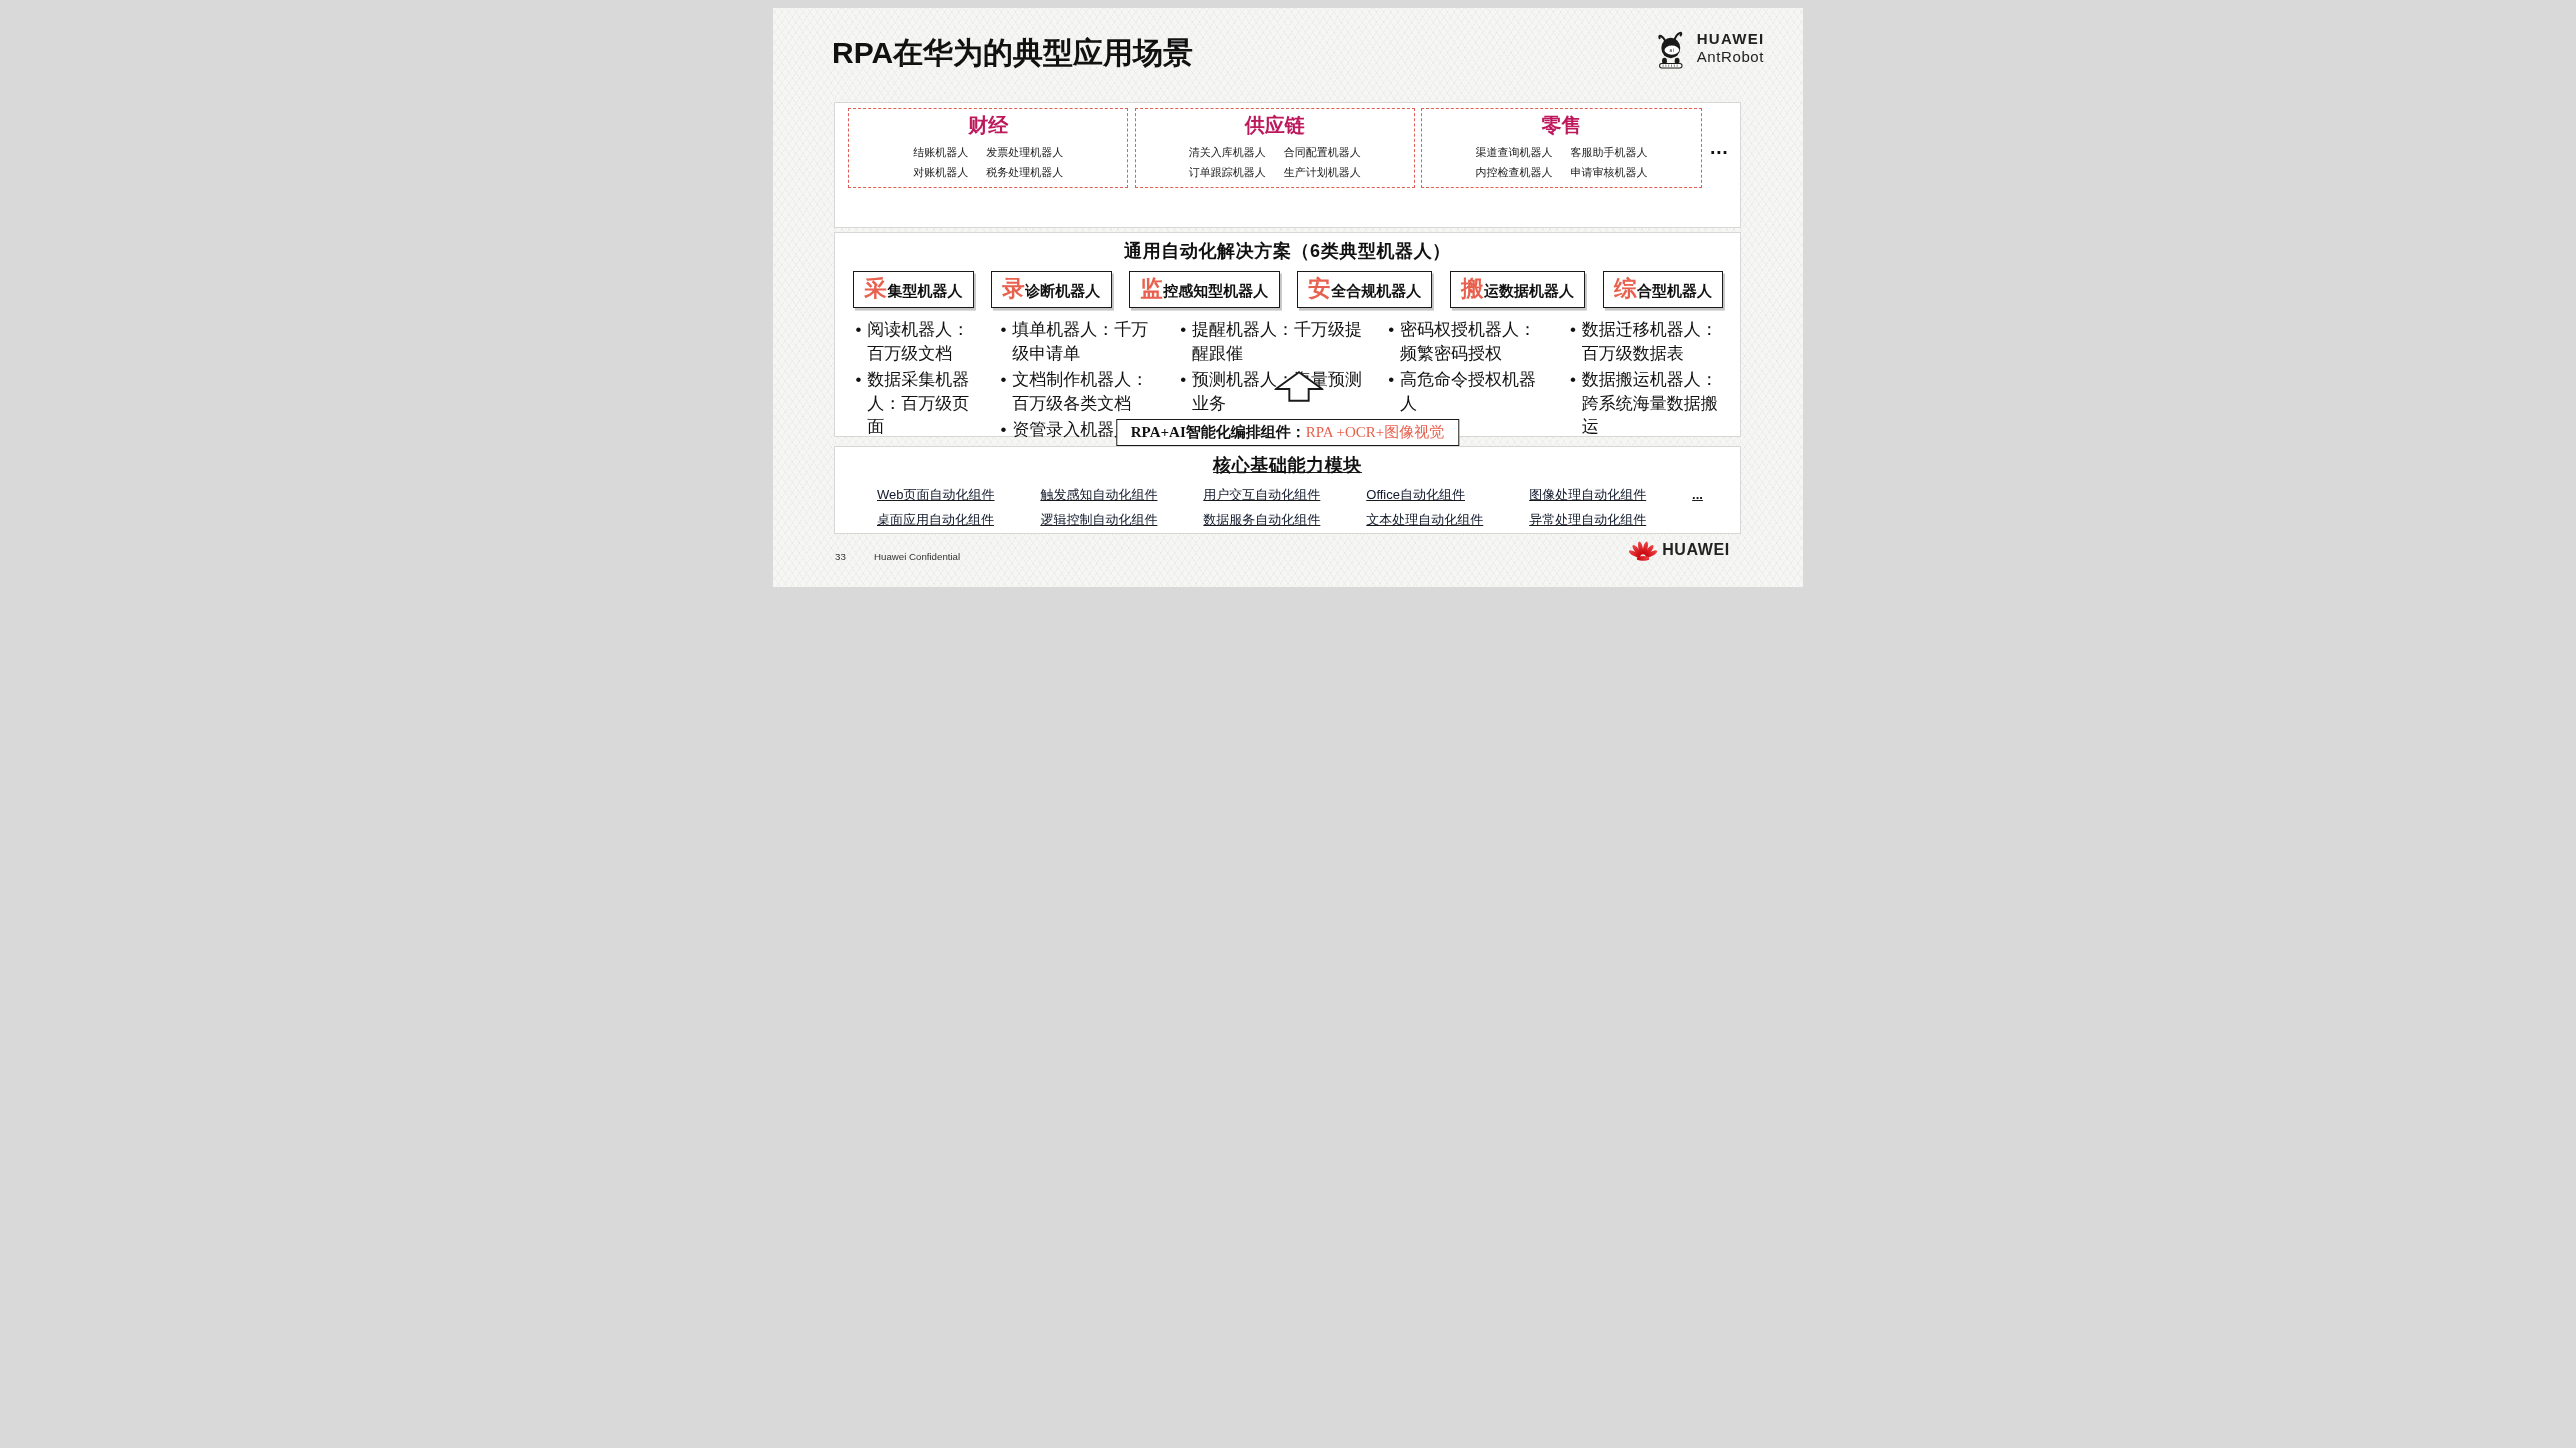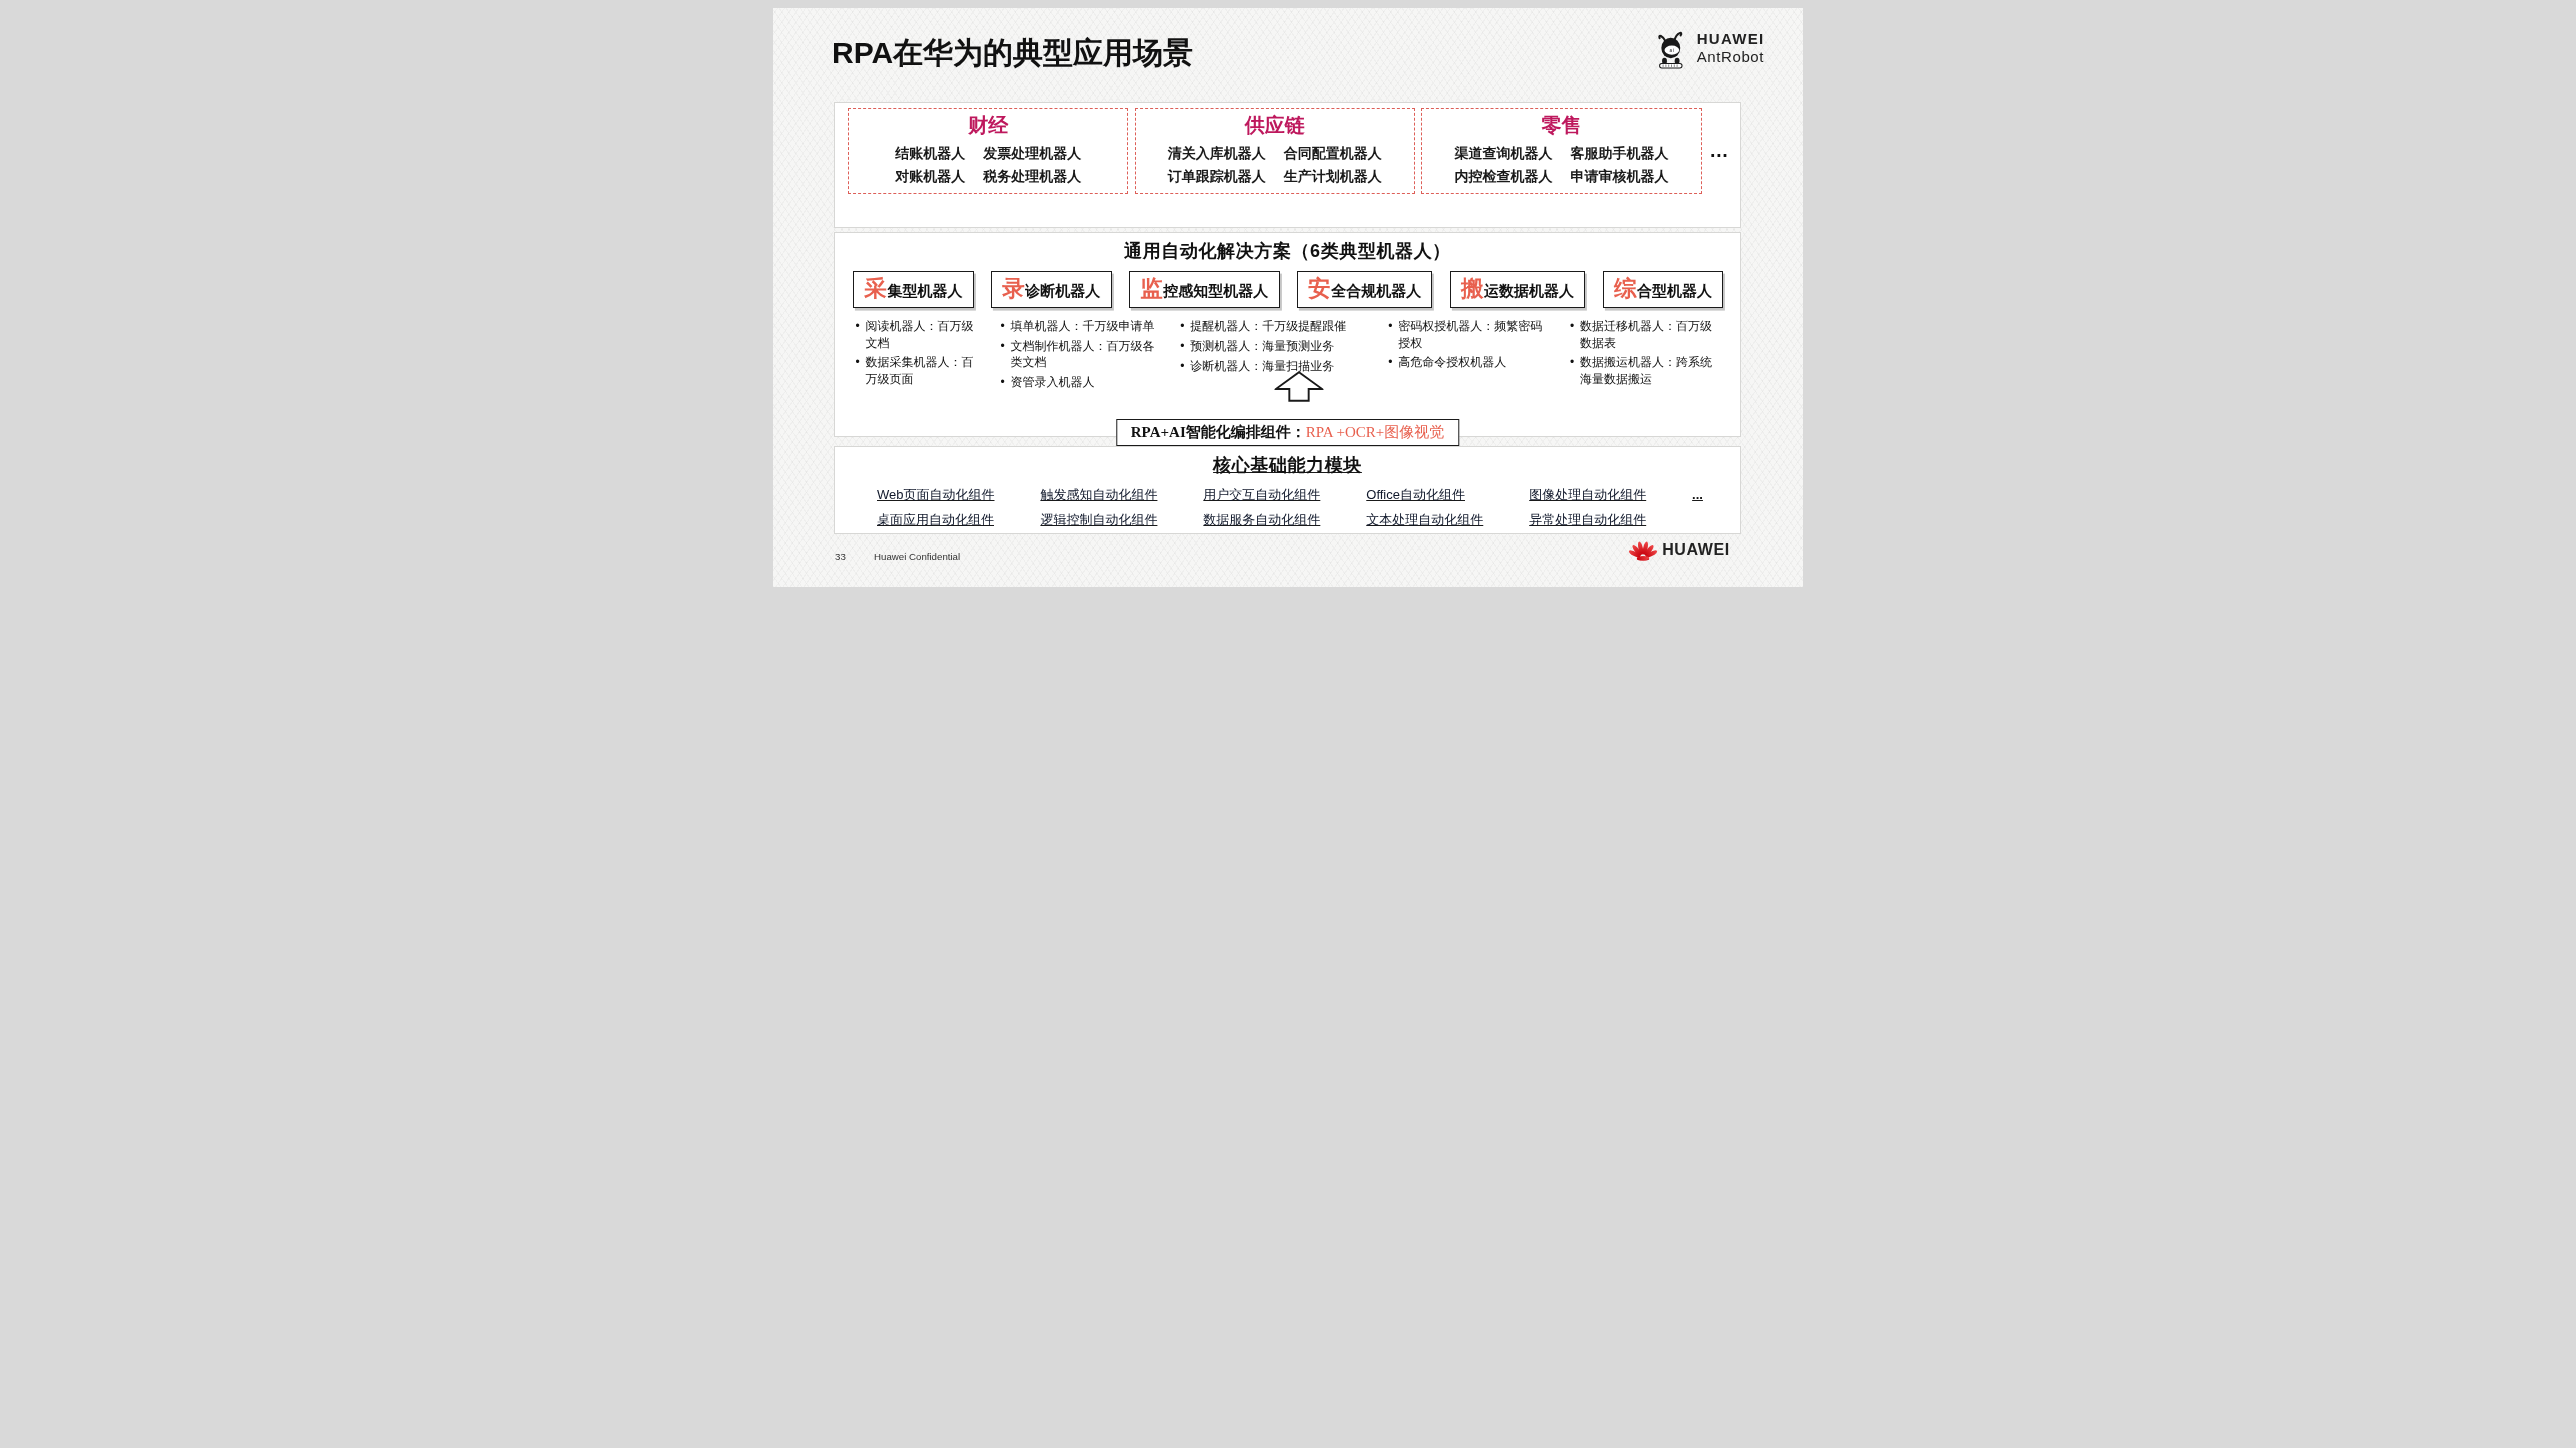--- a/index.html
+++ b/index.html
@@ -21,30 +21,30 @@
   .ant-logo .t1{font-size:15px;font-weight:800;letter-spacing:1.3px;color:#222;}
   .ant-logo .t2{font-size:15px;font-weight:500;letter-spacing:0.6px;color:#222;margin-top:1.9px;}
   
   .panel{position:absolute;left:61px;width:907px;background:#fff;border:0.6px solid #d7d7d5;box-sizing:border-box;}
   .panel-title{text-align:center;font-size:18px;font-weight:800;letter-spacing:0.6px;margin-top:6.4px;color:#111;}
   
   .panel1{top:94px;height:126px;}
   .biz-row{display:flex;align-items:stretch;gap:6.4px;padding:5.2px 9px 0 13px;}
   .biz-box{flex:1;border:1.3px dashed #dd5f58;padding:2.6px 5.2px 6.4px;display:flex;flex-direction:column;align-items:center;box-sizing:border-box;}
   .biz-box-title{font-size:20px;font-weight:800;color:#be185d;}
-  .biz-grid{display:grid;grid-template-columns:auto auto;column-gap:18px;row-gap:5.8px;margin-top:5.8px;font-size:14px;font-weight:700;color:#1a1a1a;}
+  .biz-grid{display:grid;grid-template-columns:auto auto;column-gap:18px;row-gap:5.8px;margin-top:5.8px;font-size:11px;font-weight:400;color:#1a1a1a;}
   .more-dots{width:23px;display:flex;align-items:center;justify-content:center;font-size:19.3px;font-weight:800;color:#111;letter-spacing:1.3px;}
   
   .panel2{top:224px;height:205px;}
   .type-row{display:flex;justify-content:space-between;padding:7.7px 16.7px 0 18px;align-items:flex-start;}
   .type-box{border:1.3px solid #1a1a1a;background:#fff;box-shadow:1.9px 2.6px 0 #c6c6c6;
     padding:0.6px 10.3px 3.2px;white-space:nowrap;font-weight:800;font-size:15px;display:flex;align-items:baseline;color:#111;}
   .type-box .hl{color:#e8604e;font-size:22.5px;font-weight:800;margin-right:0.6px;}
   .bullets-row{display:flex;justify-content:space-between;padding:10.3px 22px 0 20.6px;}
-  .bullets-row ul{margin:0;padding:0;list-style:none;font-size:12px;line-height:1.38;font-weight:500;color:#111;}
+  .bullets-row ul{margin:0;padding:0;list-style:none;font-size:17px;line-height:1.38;font-weight:500;color:#111;}
   .bullets-row li{display:flex;margin-bottom:3.2px;}
   .bullets-row li::before{content:"\2022";margin-right:5.8px;flex:0 0 auto;}
   .bcol0{width:121px;} .bcol1{width:156px;} .bcol2{width:184px;} .bcol3{width:158px;} .bcol4{width:148px;}
   .up-arrow{position:absolute;top:138px;left:50%;transform:translateX(-50%);margin-left:11.6px;}
   .ai-box{position:absolute;left:50%;transform:translateX(-50%);top:186px;
     border:1.3px solid #1a1a1a;background:#fff;padding:2.6px 14px 3.9px;white-space:nowrap;
     font-size:15px;font-weight:800;color:#111;font-family:Liberation Serif, serif;}
   .ai-box .val{color:#e8604e;font-weight:400;}
   
   .panel3{top:438px;height:88px;text-decoration:underline;}

